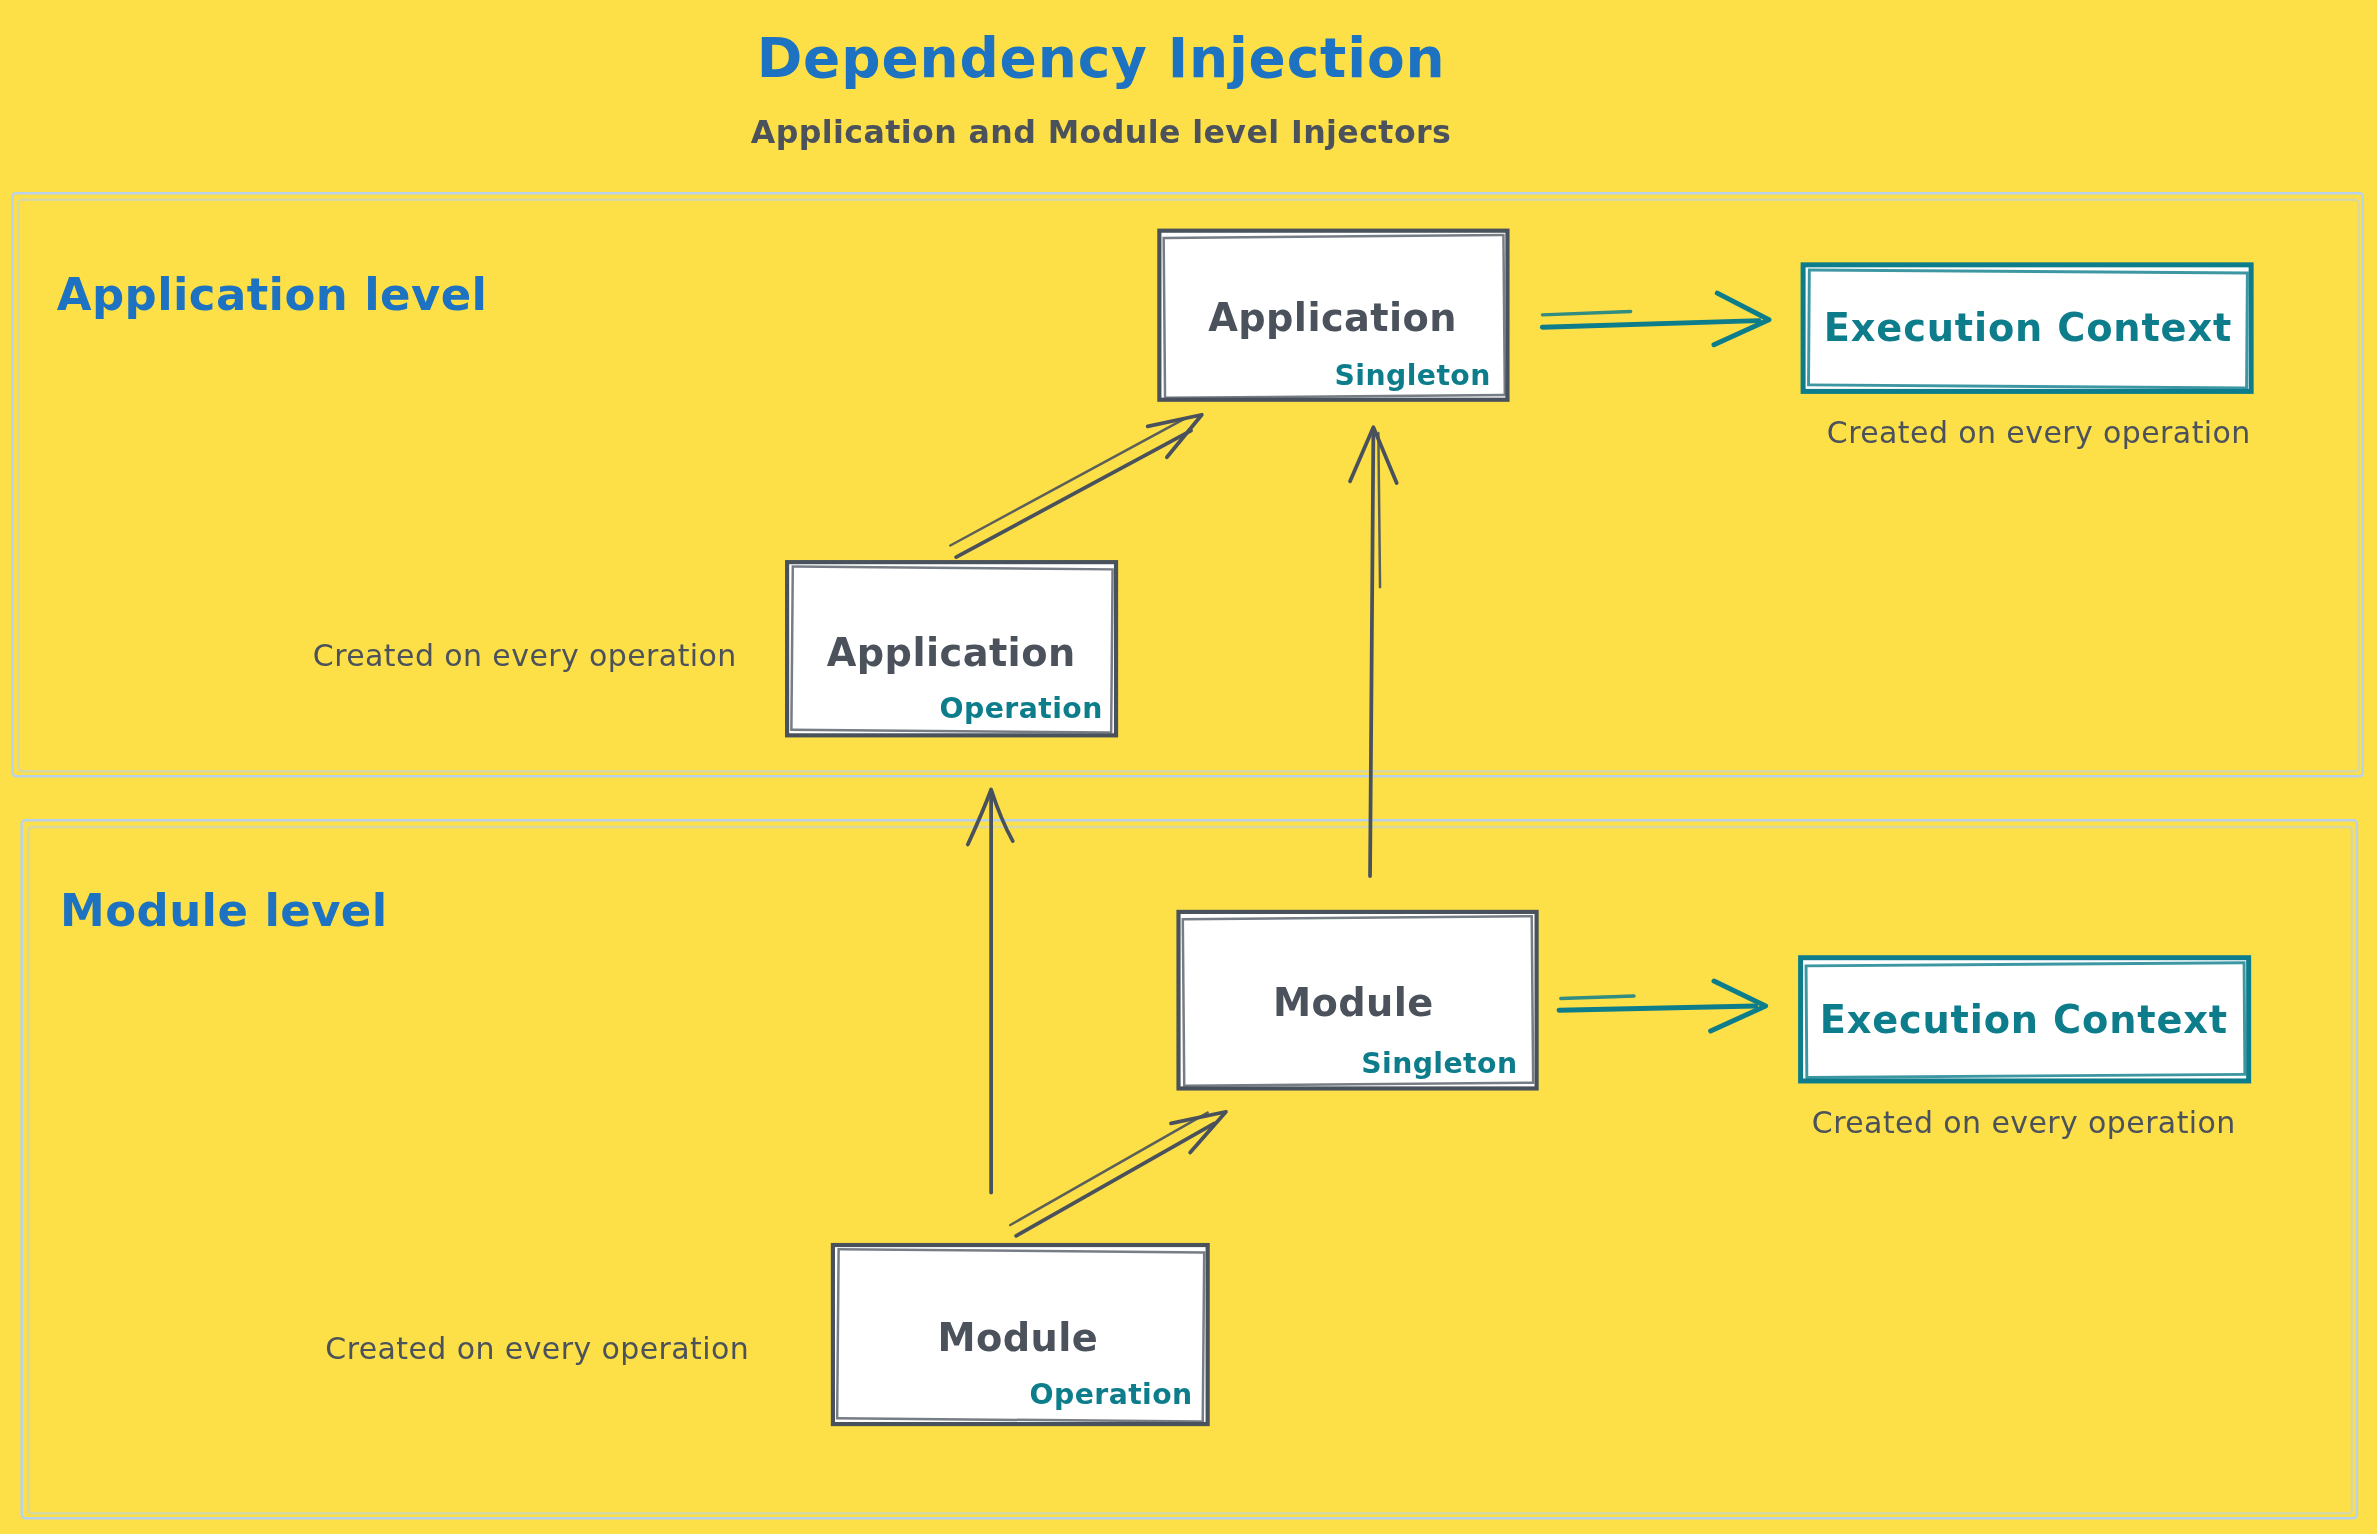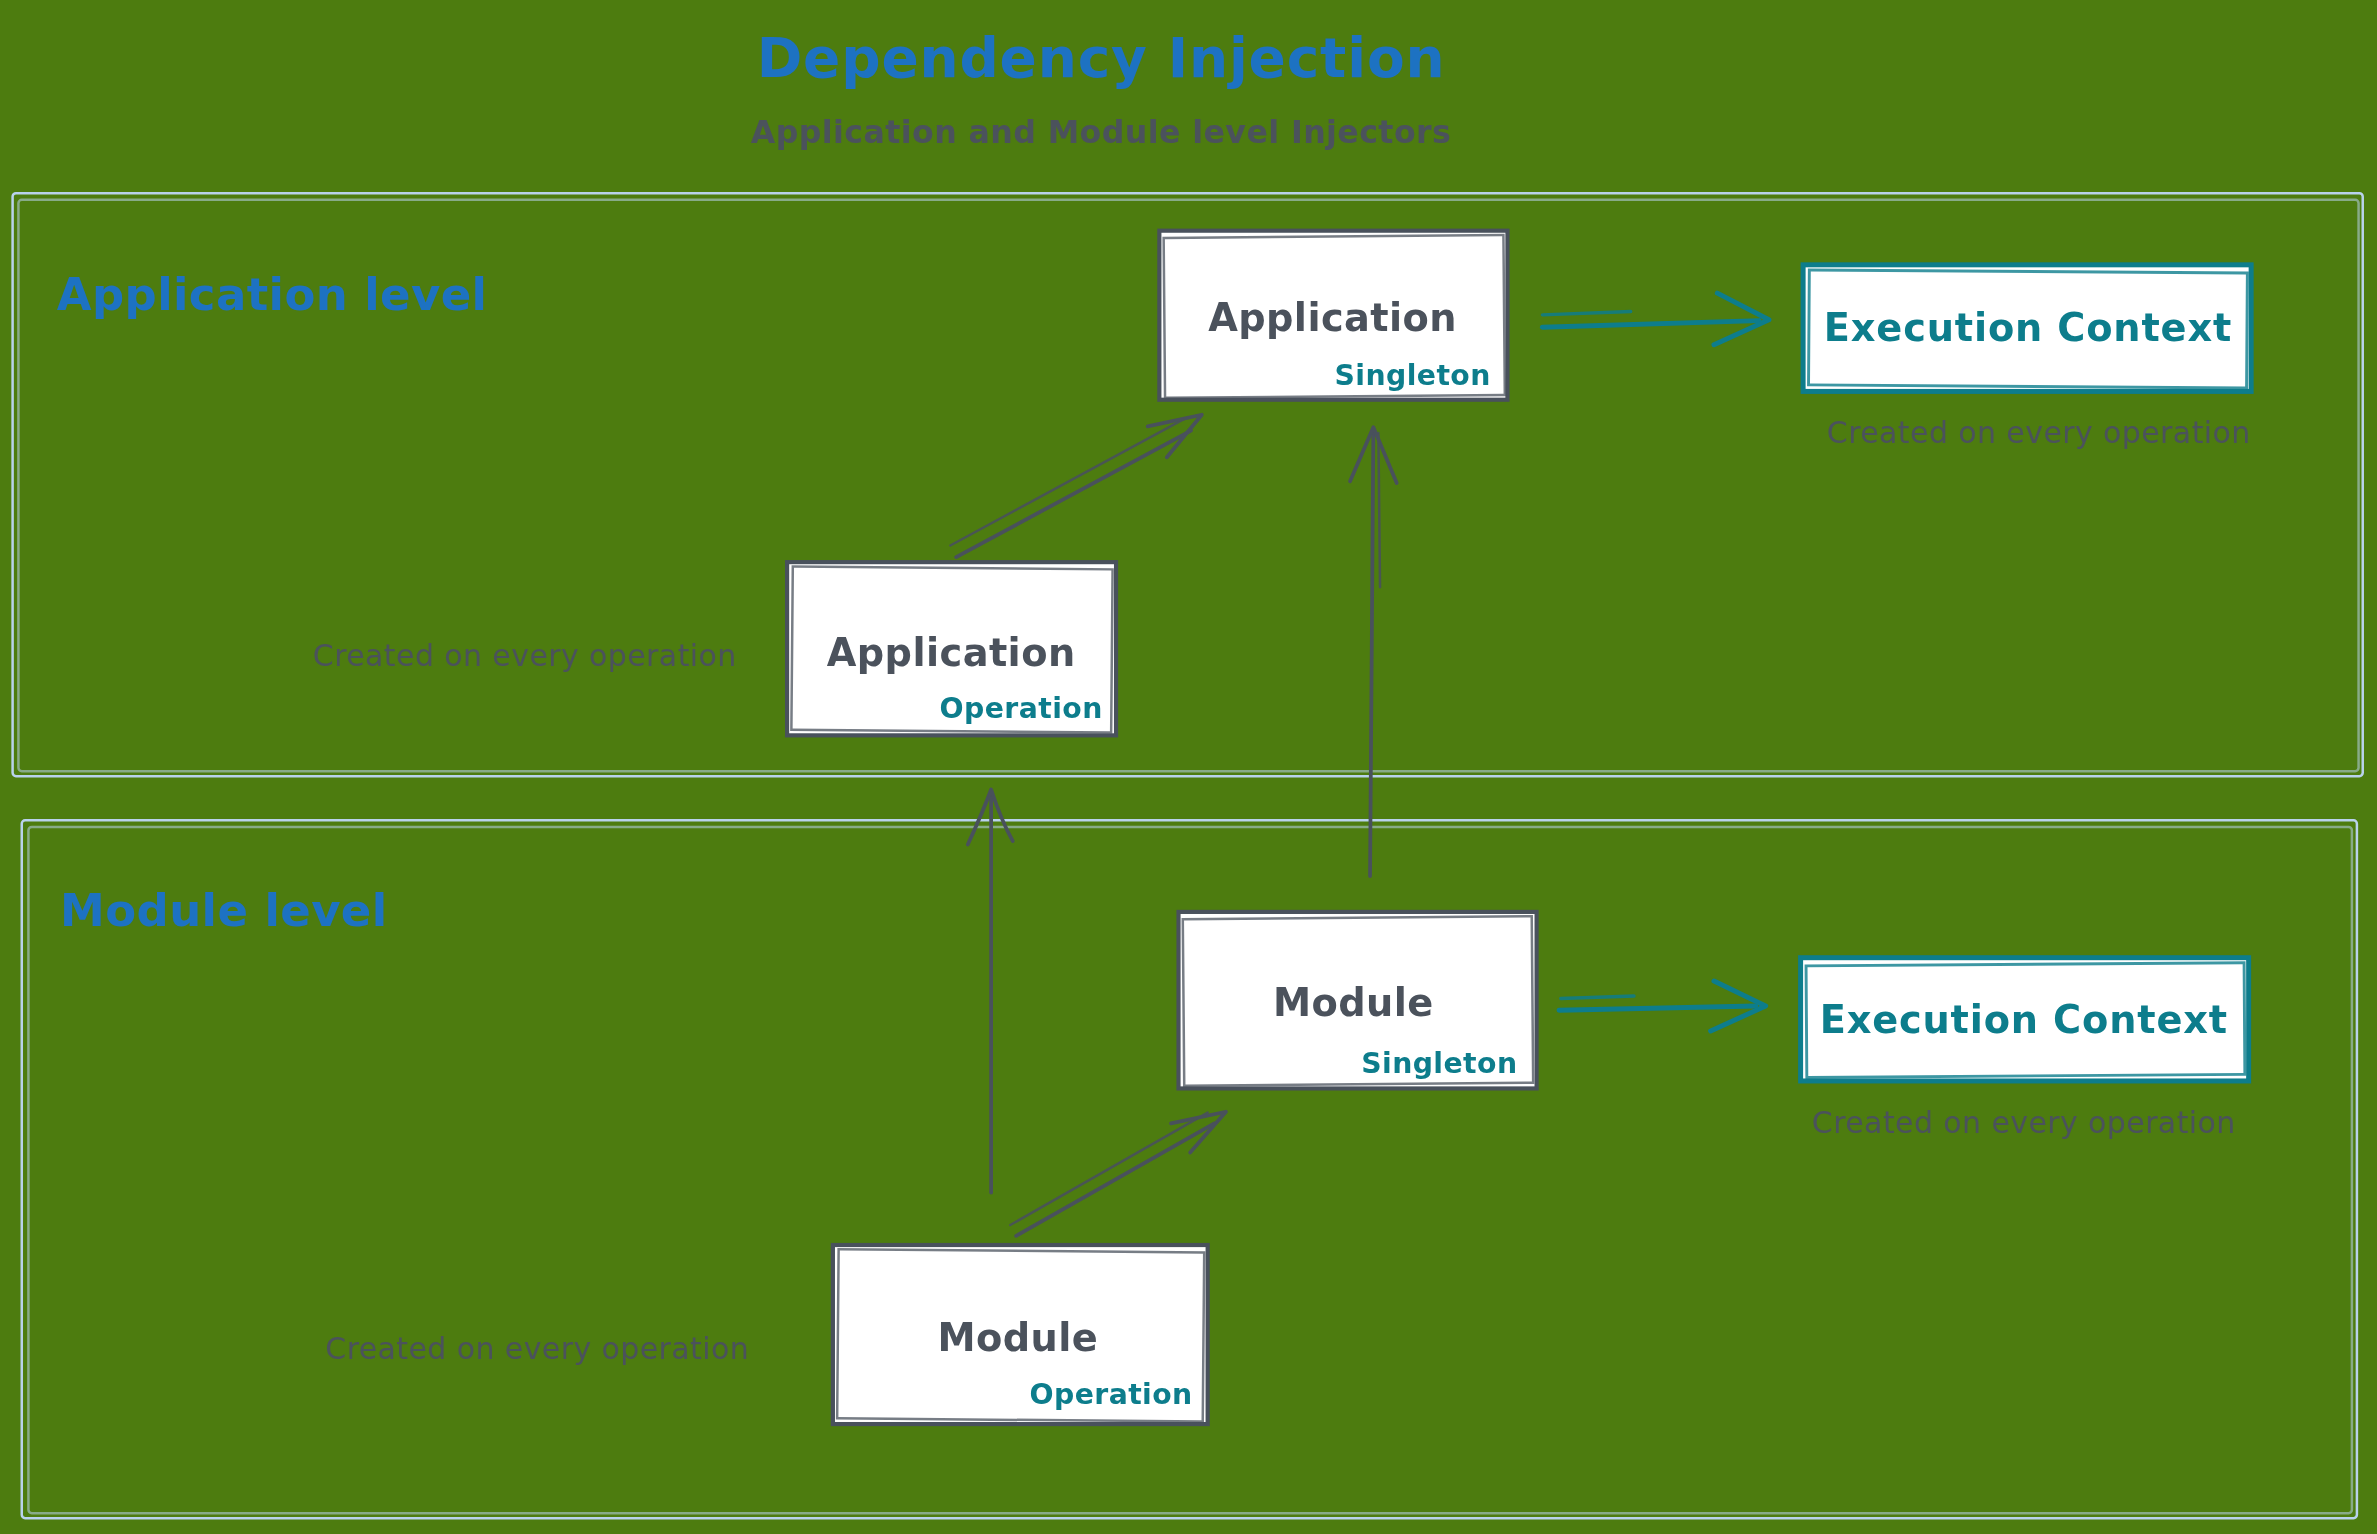--- a/index.html
+++ b/index.html
@@ -1,19 +1,19 @@
 <!DOCTYPE html>
 <html style="font-size:13.3px"><head>
 <meta charset="utf-8">
 <style>
   html,body{margin:0;padding:0;background:#ffffff;}
   .canvas{
     position:relative;
     width:2377px;height:1534px;
-    background:#4d7c0f;
+    background:#fde047;
     font-family:"DejaVu Sans", sans-serif;
     overflow:hidden;
   }
   svg{display:block;}
   
   .container-stroke{fill:none;stroke:#b9d2ec;stroke-width:3;stroke-linecap:round;}
   .box-dark{fill:#ffffff;stroke:#49515c;stroke-width:5;stroke-linecap:round;}
   .box-dark-ghost{fill:none;stroke:#49515c;stroke-width:3;opacity:.75;}
   .box-teal{fill:#ffffff;stroke:#0d7d8c;stroke-width:6;stroke-linecap:round;}
   .box-teal-ghost{fill:none;stroke:#0d7d8c;stroke-width:3.5;opacity:.8;}

